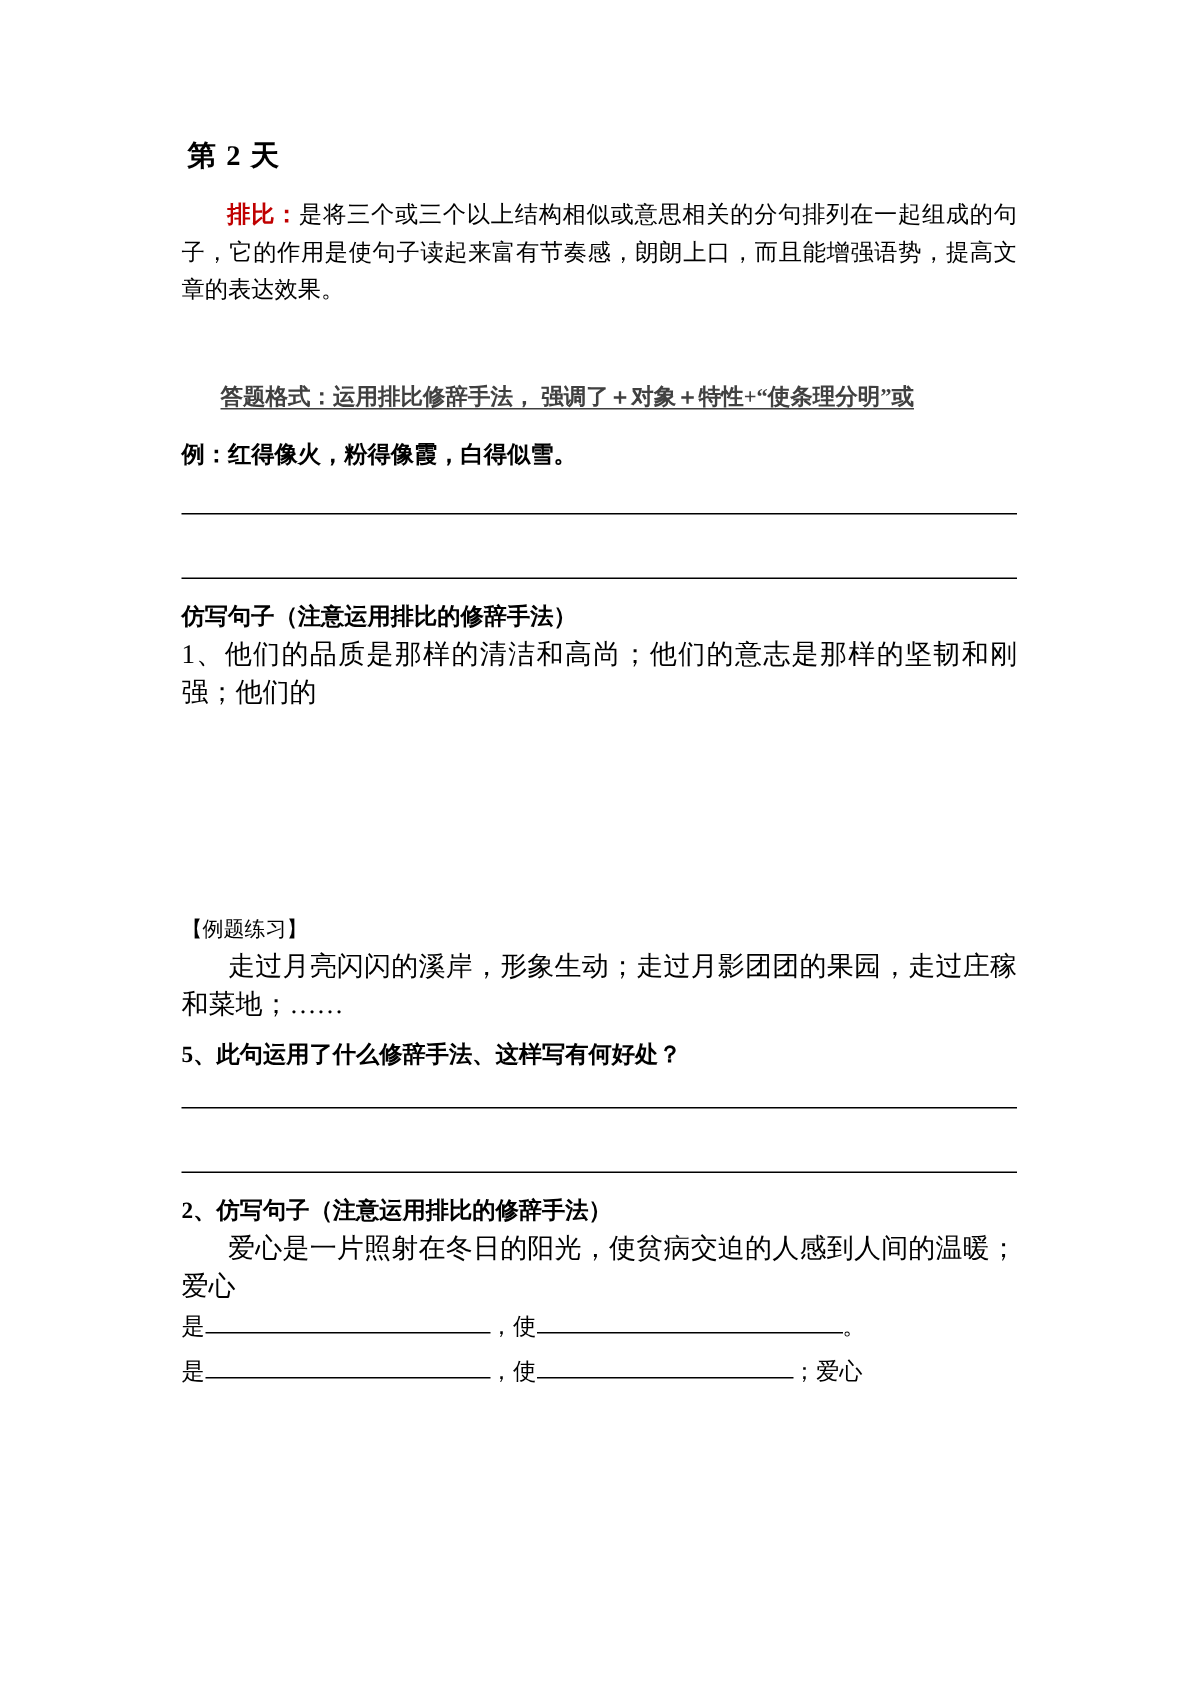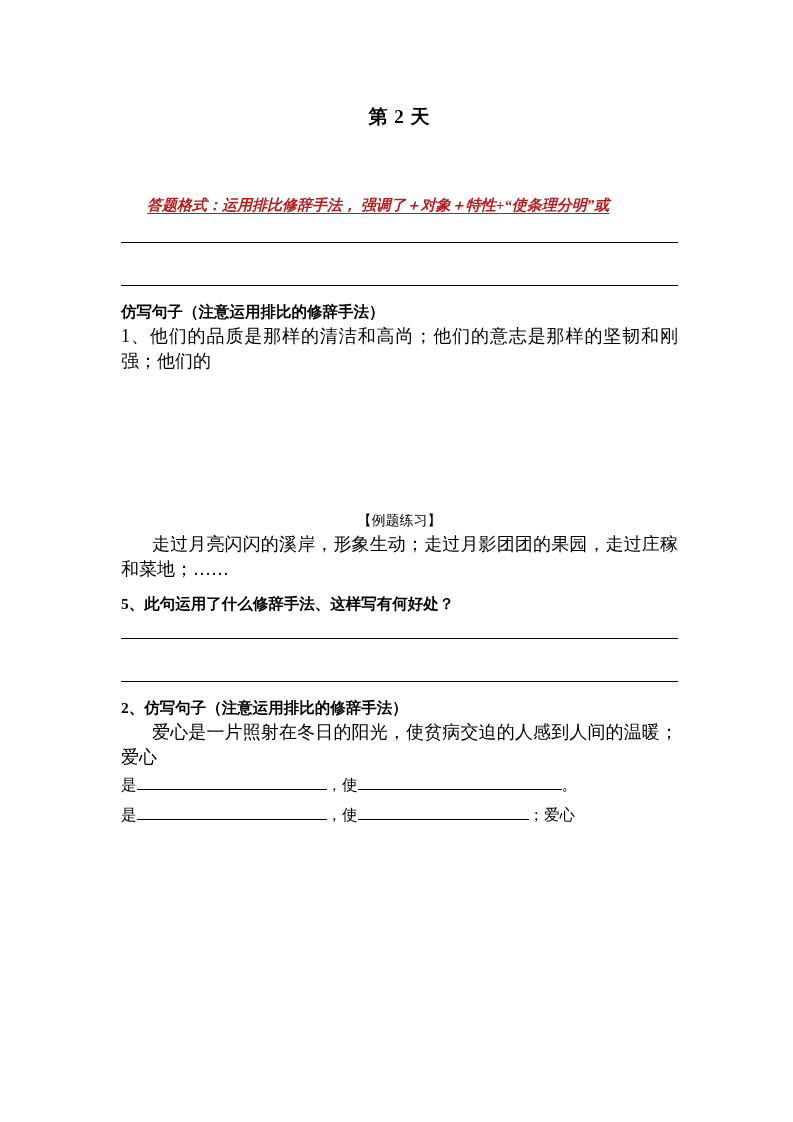--- a/index.html
+++ b/index.html
@@ -19,54 +19,52 @@
   }
   .content {
     position: absolute;
     left: 121px;
     top: 0;
     width: 557px;
   }
 
   
   .doc-title {
-    text-align: center;
     font-size: 19px;
     font-weight: bold;
     letter-spacing: 1px;
-    margin: 16px;
+    margin: 4px;
     padding-top: 88px;
     line-height: 26px;
   }
 
   
   .intro-para {
     font-size: 15.5px;
     line-height: 25px;
     margin: 0;
     padding-top: 9px;
     text-align: justify;
     text-justify: inter-ideograph;
   }
   .intro-para .term {
     color: #C00000;
     font-weight: bold;
   }
 
   
   .answer-format {
-    color: #b91c1c;
+    color: #404040;
     font-weight: bold;
     font-size: 15px;
     line-height: 21px;
     margin: 0;
     padding-top: 49px;
     text-align: justify;
     text-justify: inter-ideograph;
-    font-style: italic;
   }
   .answer-format .u {
     text-decoration: underline;
     text-underline-offset: 3px;
   }
   .answer-format .indent {
     padding-left: 26px;
   }
 
   
@@ -128,36 +126,39 @@
   .b-171 { width: 171px; }
   .b-213 { width: 213px; }
   .b-204 { width: 204px; }
 
   
   .bracket-label {
     font-size: 14px;
     line-height: 22px;
     margin: 0;
     padding-top: 136px;
-    text-align: center;
   }
 </style>
 </head>
 <body>
 
 <div class="page">
   <div class="content">
 
     <h1 class="doc-title">第 2 天</h1>
 
+    <p class="intro-para">
+      <span style="display:inline-block;width:30px;"></span><span class="term">排比：</span><span>是将三个或三个以上结构相似或意思相关的分句排列在一起组成的句子，它的作用是使句子读起来富有节奏感，朗朗上口，而且能增强语势，提高文章的表达效果。</span>
+    </p>
 
     <div class="answer-format">
       <div class="indent"><span class="u">答题格式：运用排比修辞手法， 强调了＋对象＋特性+“使条理分明”或</span></div>
     </div>
 
+    <p class="example-line">例：红得像火，粉得像霞，白得似雪。</p>
 
     <div class="rule-block">
       <div class="rule"></div>
       <div class="rule gap"></div>
     </div>
 
     <p class="sub-head">仿写句子（注意运用排比的修辞手法）</p>
 
     <p class="q-body">
       <span>1、</span><span>他们的品质是那样的清洁和高尚；他们的意志是那样的坚韧和刚强；他们的</span>

